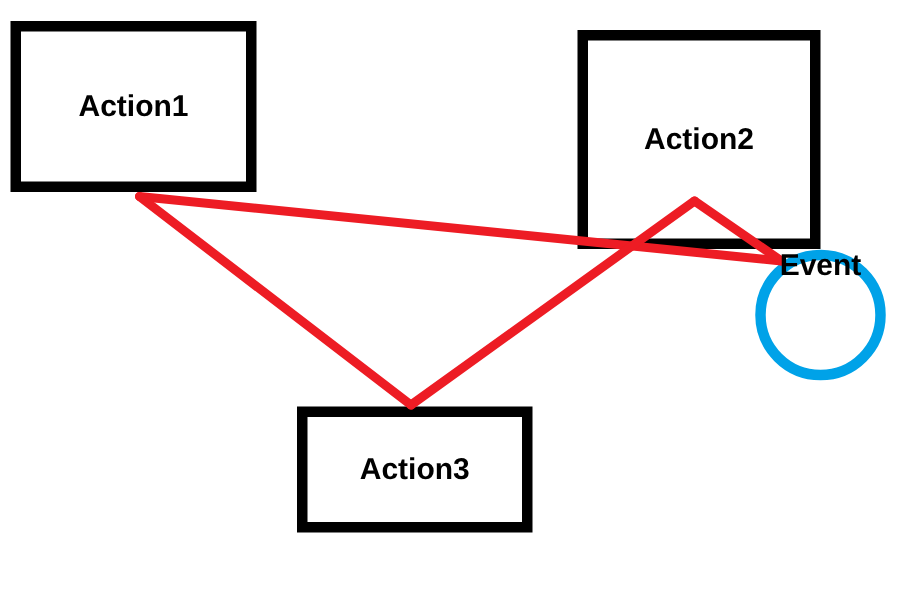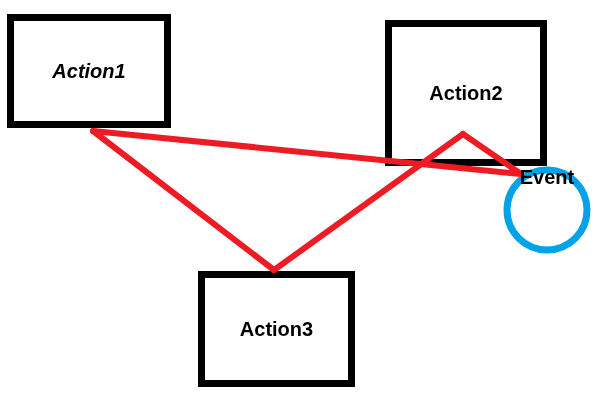--- a/index.html
+++ b/index.html
@@ -35,23 +35,23 @@
     z-index: 1;
   }
   .node-rect .node-label,
   .node-circle-label .node-label {
     font-weight: bold;
     font-size: 20px;
     color: #000000;
     letter-spacing: 0px;
     white-space: nowrap;
   }
-  #node-action1 { left: 7px;   top: 14px;  width: 164px; height: 114px; font-style: italic; }
+  #node-action1 { left: 7px;   top: 14px;  width: 164px; height: 114px; }
   #node-action2 { left: 385px; top: 20px;  width: 162px; height: 146px; justify-content: center; }
-  #node-action3 { left: 198px; top: 271px; width: 157px; height: 116px; }
+  #node-action3 { left: 198px; top: 271px; width: 157px; height: 84px; }
   .node-circle-label {
     position: absolute;
     left: 503px;
     top: 166px;
     width: 88px;
     height: 88px;
     display: flex;
     align-items: flex-start;
     justify-content: center;
     z-index: 4;

